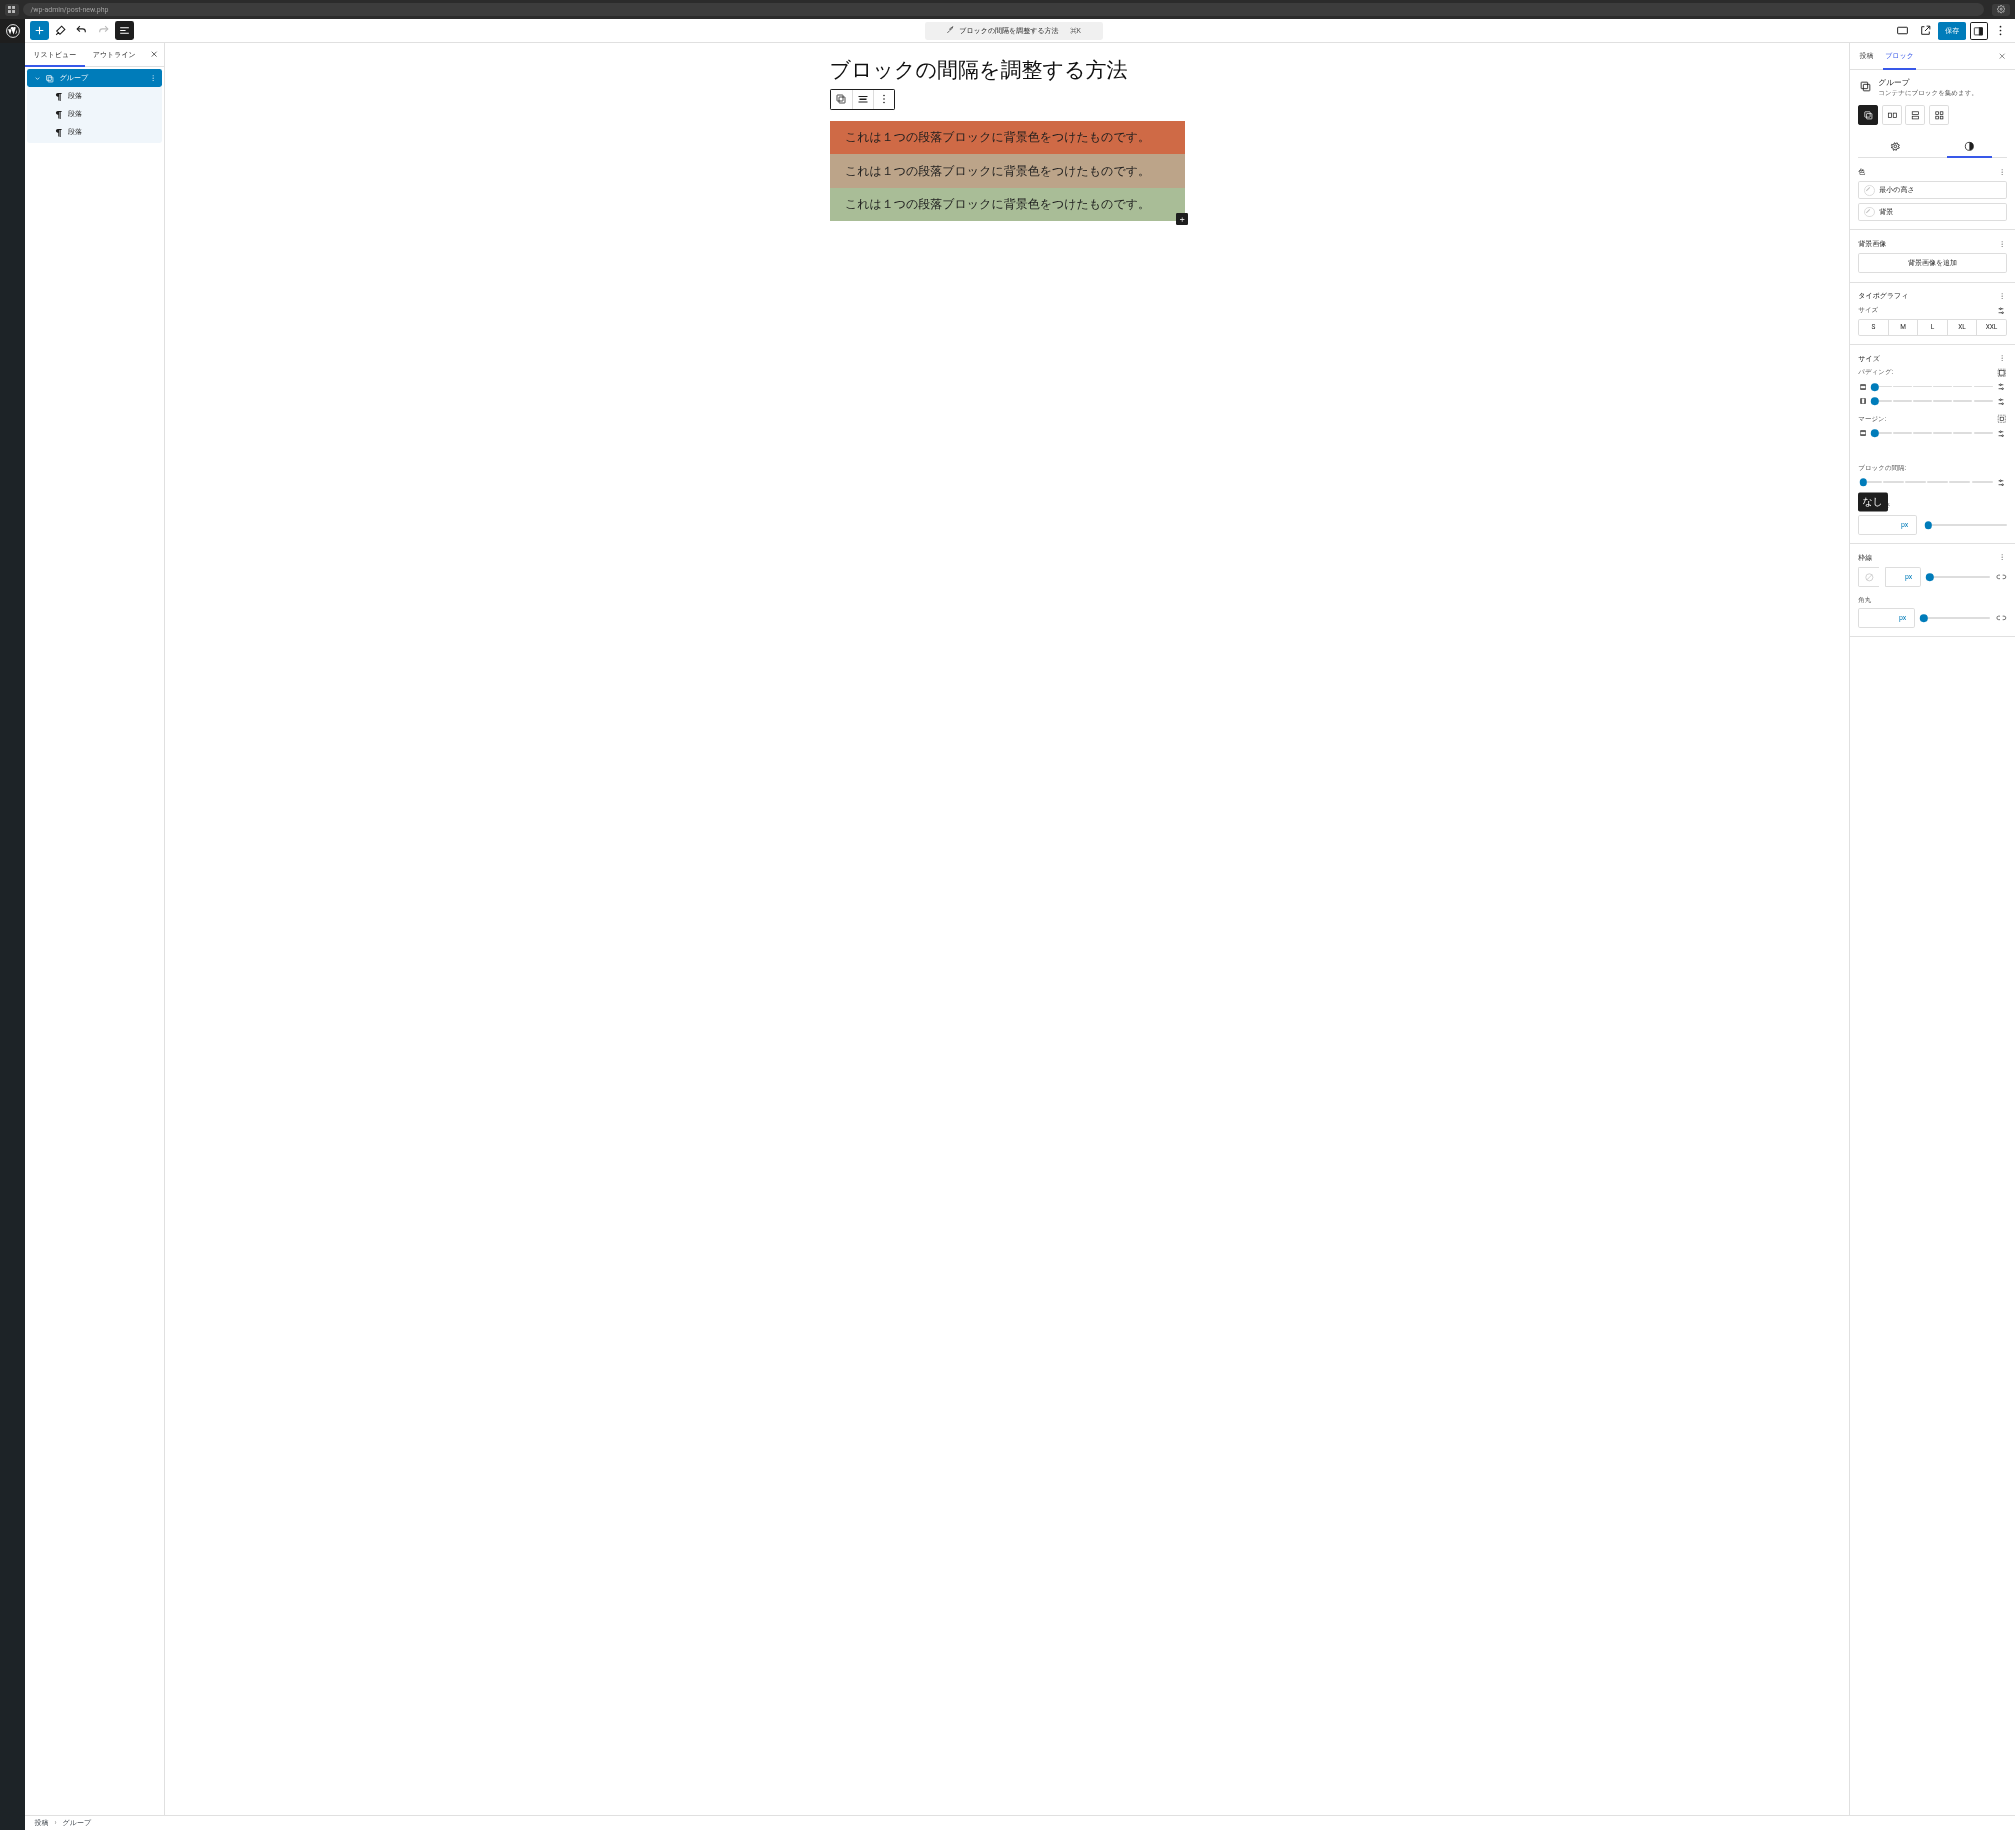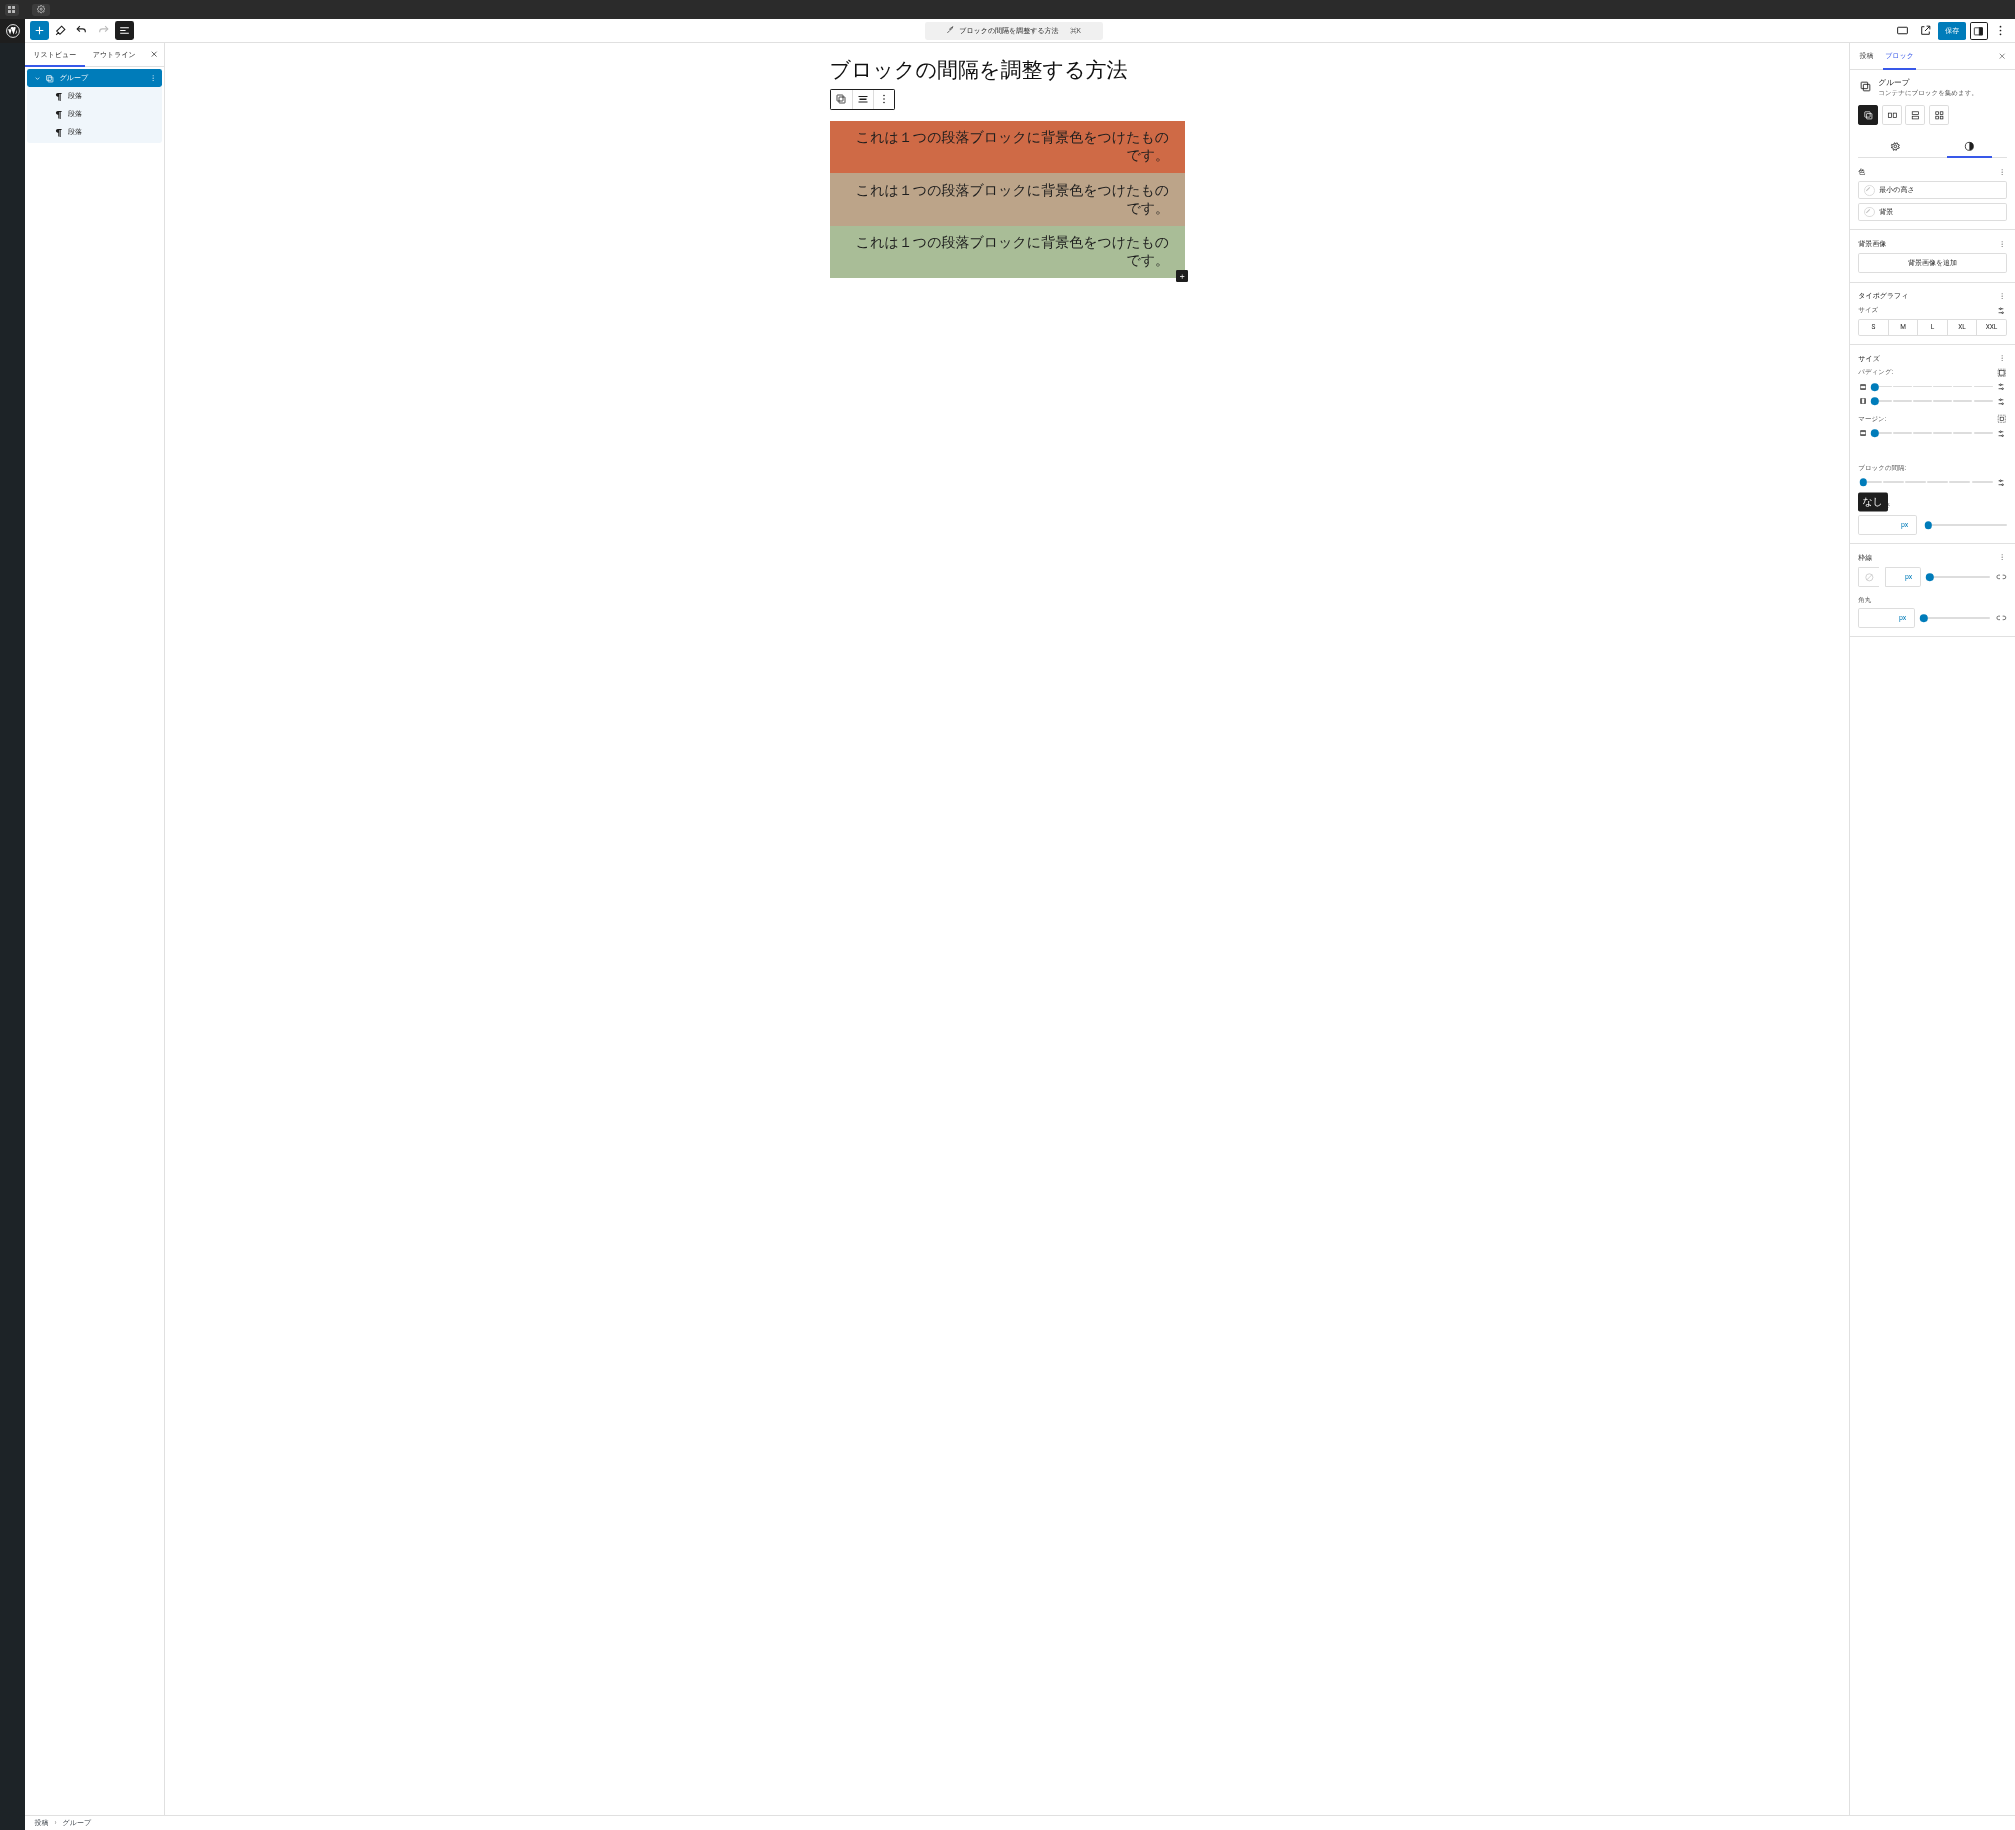--- a/index.html
+++ b/index.html
@@ -93,21 +93,21 @@
   .doc h1{font-size:21px;font-weight:400;line-height:1.3;margin:0 0 4.7px; color:#111;}
   .mini-toolbar{
     display:inline-flex;border:0.6px solid #1e1e1e;border-radius:1.2px;background:#fff;height:21px;
   }
   .mini-toolbar .cell{
     width:21px;border-left:0.6px solid #dcdcdc;display:flex;align-items:center;justify-content:center;font-size:9.5px;color:#1e1e1e;
   }
   .mini-toolbar .cell:first-child{border-left:none;}
   .group-block{margin-top:10.7px;position:relative;}
   .para{
-    padding:8.3px 15.4px;font-size:14px;color:#1e1e1e;text-align:right;
+    padding:8.3px 15.4px;font-size:12px;color:#1e1e1e;
   }
   .p1{background:#cf6a46;color:#1e1e1e;}
   .p2{background:#bca489;color:#1e1e1e;}
   .p3{background:#a9bd97;color:#1e1e1e;}
   .add-sq{
     position:absolute;right:-3.6px;bottom:-3.6px;width:12px;height:12px;background:#1e1e1e;color:#fff;
     display:flex;align-items:center;justify-content:center;font-size:8.3px;border-radius:1.2px;
   }
 
   
@@ -206,20 +206,23 @@
 
 <div class="browser-bar">
   <div class="browser-grid">
     <svg width="7" height="7" viewBox="0 0 12 12">
         <rect x="0" y="0" width="5" height="5" fill="#bbb"></rect>
         <rect x="7" y="0" width="5" height="5" fill="#bbb"></rect>
         <rect x="0" y="7" width="5" height="5" fill="#bbb"></rect>
         <rect x="7" y="7" width="5" height="5" fill="#bbb"></rect>
       </svg>
   </div>
+  <div class="browser-url">
+    <span>/wp-admin/post-new.php</span>
+  </div>
   <div class="browser-gear">
     <svg width="8.3" height="8.3" viewBox="0 0 24 24" fill="none" stroke="#ddd" stroke-width="2">
         <circle cx="12" cy="12" r="3"></circle>
         <path d="M19.4 15a1.7 1.7 0 0 0 .34 1.87l.06.06a2 2 0 1 1-2.83 2.83l-.06-.06a1.7 1.7 0 0 0-1.87-.34 1.7 1.7 0 0 0-1.03 1.56V21a2 2 0 1 1-4 0v-.09a1.7 1.7 0 0 0-1.11-1.56 1.7 1.7 0 0 0-1.87.34l-.6.06a2 2 0 1 1-2.83-2.83l.06-.06a1.7 1.7 0 0 0 .34-1.87 1.7 1.7 0 0 0-1.56-1.03H3a2 2 0 1 1 0-4h.09a1.7 1.7 0 0 0 1.56-1.11 1.7 1.7 0 0 0-.34-1.87l-.06-.06a2 2 0 1 1 2.83-2.83l.06.06a1.7 1.7 0 0 0 1.87.34H9a1.7 1.7 0 0 0 1.03-1.56V3a2 2 0 1 1 4 0v.09a1.7 1.7 0 0 0 1.03 1.56 1.7 1.7 0 0 0 1.87-.34l.06-.06a2 2 0 1 1 2.83 2.83l-.06.06a1.7 1.7 0 0 0-.34 1.87V9a1.7 1.7 0 0 0 1.56 1.03H21a2 2 0 1 1 0 4h-.09a1.7 1.7 0 0 0-1.56 1.03z"></path>
       </svg>
   </div>
 </div>
 
 <div class="wp-wrap">
   <div class="wp-logo">

